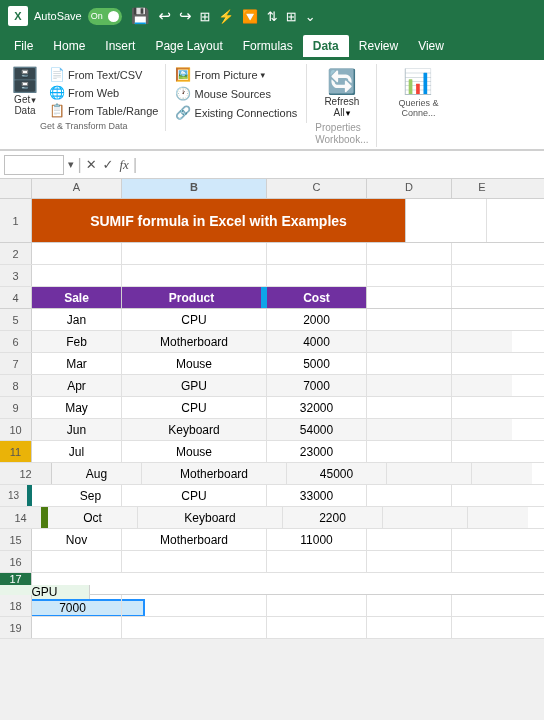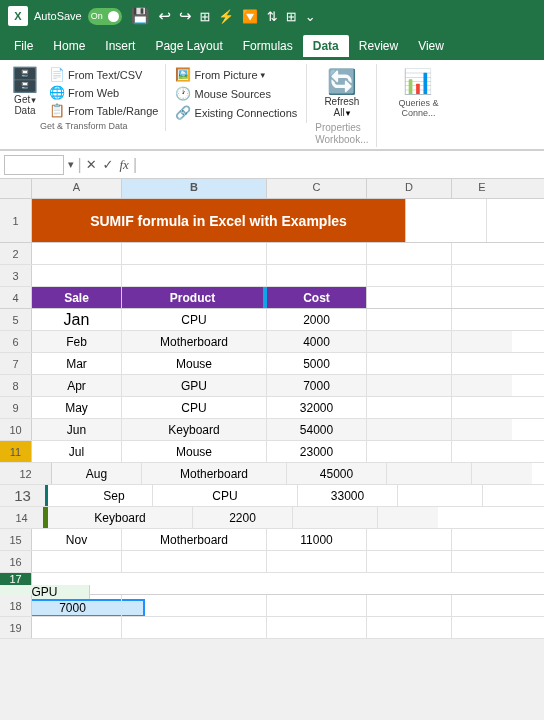--- a/index.html
+++ b/index.html
@@ -163,34 +163,34 @@
     <div style="width:100px; border-right:1px solid #e0e0e0;"></div>
     <div style="width:85px; border-right:1px solid #e0e0e0;"></div>
     <div style="width:60px;"></div>
   </div>
 
   <div style="display:flex; border-bottom:1px solid #d0d0d0; height:22px;">
     <div style="width:32px; min-width:32px; background:#f0f0f0; border-right:1px solid #d0d0d0; text-align:center; font-size:11px; color:#555; display:flex; align-items:center; justify-content:center;">4</div>
     <div style="width:90px; background:#7030a0; color:#fff; font-weight:bold; font-size:12px; display:flex; align-items:center; justify-content:center; border-right:1px solid #d0d0d0;">
       <span>Sale</span>
     </div>
-    <div style="width:145px; background:#7030a0; color:#fff; font-weight:bold; font-size:12px; display:flex; align-items:center; justify-content:center; border-right:4px solid #0ea5e9;">
+    <div style="width:145px; background:#7030a0; color:#fff; font-weight:bold; font-size:12px; display:flex; align-items:center; justify-content:center; border-right:6px solid #0ea5e9;">
       <span>Product</span>
     </div>
     <div style="width:100px; background:#7030a0; color:#fff; font-weight:bold; font-size:12px; display:flex; align-items:center; justify-content:center; border-right:1px solid #d0d0d0;">
       <span>Cost</span>
     </div>
     <div style="width:85px; border-right:1px solid #e0e0e0;"></div>
     <div style="width:60px;"></div>
   </div>
 
   <div id="data-rows">
       <div style="display: flex; border-bottom: 1px solid rgb(224, 224, 224); height: 22px;">
     <div style="width:32px; min-width:32px; background:#f0f0f0; border-right:1px solid #d0d0d0; text-align:center; font-size:11px; color:#555; display:flex; align-items:center; justify-content:center;">5</div>
-    <div style="width:90px; background:#fff; font-size:16px; display:flex; align-items:center; justify-content:center; border-right:1px solid #e0e0e0;">Jan</div>
+    <div style="width:90px; background:#fff; font-size:12px; display:flex; align-items:center; justify-content:center; border-right:1px solid #e0e0e0;">Jan</div>
     <div style="width:145px; background:#fff; font-size:12px; display:flex; align-items:center; justify-content:center; border-right:1px solid #e0e0e0;">CPU</div>
     <div style="width:100px; background:#fff; font-size:12px; display:flex; align-items:center; justify-content:center; border-right:1px solid #e0e0e0;">2000</div>
     <div style="width:85px; background:#fff; border-right:1px solid #e0e0e0;"></div>
     <div style="width:60px; background:#fff;"></div>
   </div>
       <div style="display: flex; border-bottom: 1px solid rgb(224, 224, 224); height: 22px;">
     <div style="width:32px; min-width:32px; background:#f0f0f0; border-right:1px solid #d0d0d0; text-align:center; font-size:11px; color:#555; display:flex; align-items:center; justify-content:center;">6</div>
     <div style="width:90px; background:#f5f5f5; font-size:12px; display:flex; align-items:center; justify-content:center; border-right:1px solid #e0e0e0;">Feb</div>
     <div style="width:145px; background:#f5f5f5; font-size:12px; display:flex; align-items:center; justify-content:center; border-right:1px solid #e0e0e0;">Motherboard</div>
     <div style="width:100px; background:#f5f5f5; font-size:12px; display:flex; align-items:center; justify-content:center; border-right:1px solid #e0e0e0;">4000</div>
@@ -239,29 +239,30 @@
   </div>
       <div style="display: flex; border-bottom: 1px solid rgb(224, 224, 224); height: 22px;">
     <div style="width:52px; min-width:32px; background:#f0f0f0; border-right:1px solid #d0d0d0; text-align:center; font-size:11px; color:#555; display:flex; align-items:center; justify-content:center;">12</div>
     <div style="width:90px; background:#f5f5f5; font-size:12px; display:flex; align-items:center; justify-content:center; border-right:1px solid #e0e0e0;">Aug</div>
     <div style="width:145px; background:#f5f5f5; font-size:12px; display:flex; align-items:center; justify-content:center; border-right:1px solid #e0e0e0;">Motherboard</div>
     <div style="width:100px; background:#f5f5f5; font-size:12px; display:flex; align-items:center; justify-content:center; border-right:1px solid #e0e0e0;">45000</div>
     <div style="width:85px; background:#f5f5f5; border-right:1px solid #e0e0e0;"></div>
     <div style="width:60px; background:#f5f5f5;"></div>
   </div>
       <div style="display: flex; border-bottom: 1px solid rgb(224, 224, 224); height: 22px;">
-    <div style="width:48px; min-width:32px; background:#f0f0f0; border-right:3px solid #0f766e; text-align:center; font-size:15px; color:#555; display:flex; align-items:center; justify-content:center;">13</div>
-    <div style="width:105px; background:#fff; font-size:12px; display:flex; align-items:center; justify-content:center; border-right:1px solid #e0e0e0;padding-left:28px;">Sep</div>
+    <div style="width:32px; min-width:32px; background:#f0f0f0; border-right:5px solid #0f766e; text-align:center; font-size:10px; color:#555; display:flex; align-items:center; justify-content:center;">13</div>
+    <div style="width:90px; background:#fff; font-size:12px; display:flex; align-items:center; justify-content:center; border-right:1px solid #e0e0e0;padding-left:28px;">Sep</div>
     <div style="width:145px; background:#fff; font-size:12px; display:flex; align-items:center; justify-content:center; border-right:1px solid #e0e0e0;">CPU</div>
     <div style="width:100px; background:#fff; font-size:12px; display:flex; align-items:center; justify-content:center; border-right:1px solid #e0e0e0;">33000</div>
     <div style="width:85px; background:#fff; border-right:1px solid #e0e0e0;"></div>
     <div style="width:60px; background:#fff;"></div>
   </div>
       <div style="display: flex; border-bottom: 1px solid rgb(224, 224, 224); height: 22px;">
-    <div style="width:48px; min-width:32px; background:#f0f0f0; border-right:5px solid #4d7c0f; text-align:center; font-size:11px; color:#555; display:flex; align-items:center; justify-content:center;">14</div>
+    <div style="width:48px; min-width:32px; background:#f0f0f0; border-right:7px solid #4d7c0f; text-align:center; font-size:11px; color:#555; display:flex; align-items:center; justify-content:center;">14</div>
+    <div style="width:90px; background:#f5f5f5; font-size:12px; display:flex; align-items:center; justify-content:center; border-right:1px solid #e0e0e0;">Oct</div>
     <div style="width:145px; background:#f5f5f5; font-size:12px; display:flex; align-items:center; justify-content:center; border-right:1px solid #e0e0e0;">Keyboard</div>
     <div style="width:100px; background:#f5f5f5; font-size:12px; display:flex; align-items:center; justify-content:center; border-right:1px solid #e0e0e0;">2200</div>
     <div style="width:85px; background:#f5f5f5; border-right:1px solid #e0e0e0;"></div>
     <div style="width:60px; background:#f5f5f5;"></div>
   </div>
       <div style="display: flex; border-bottom: 1px solid rgb(224, 224, 224); height: 22px;">
     <div style="width:32px; min-width:32px; background:#f0f0f0; border-right:1px solid #d0d0d0; text-align:center; font-size:11px; color:#555; display:flex; align-items:center; justify-content:center;">15</div>
     <div style="width:90px; background:#fff; font-size:12px; display:flex; align-items:center; justify-content:center; border-right:1px solid #e0e0e0;">Nov</div>
     <div style="width:145px; background:#fff; font-size:12px; display:flex; align-items:center; justify-content:center; border-right:1px solid #e0e0e0;">Motherboard</div>
     <div style="width:100px; background:#fff; font-size:12px; display:flex; align-items:center; justify-content:center; border-right:1px solid #e0e0e0;">11000</div>

